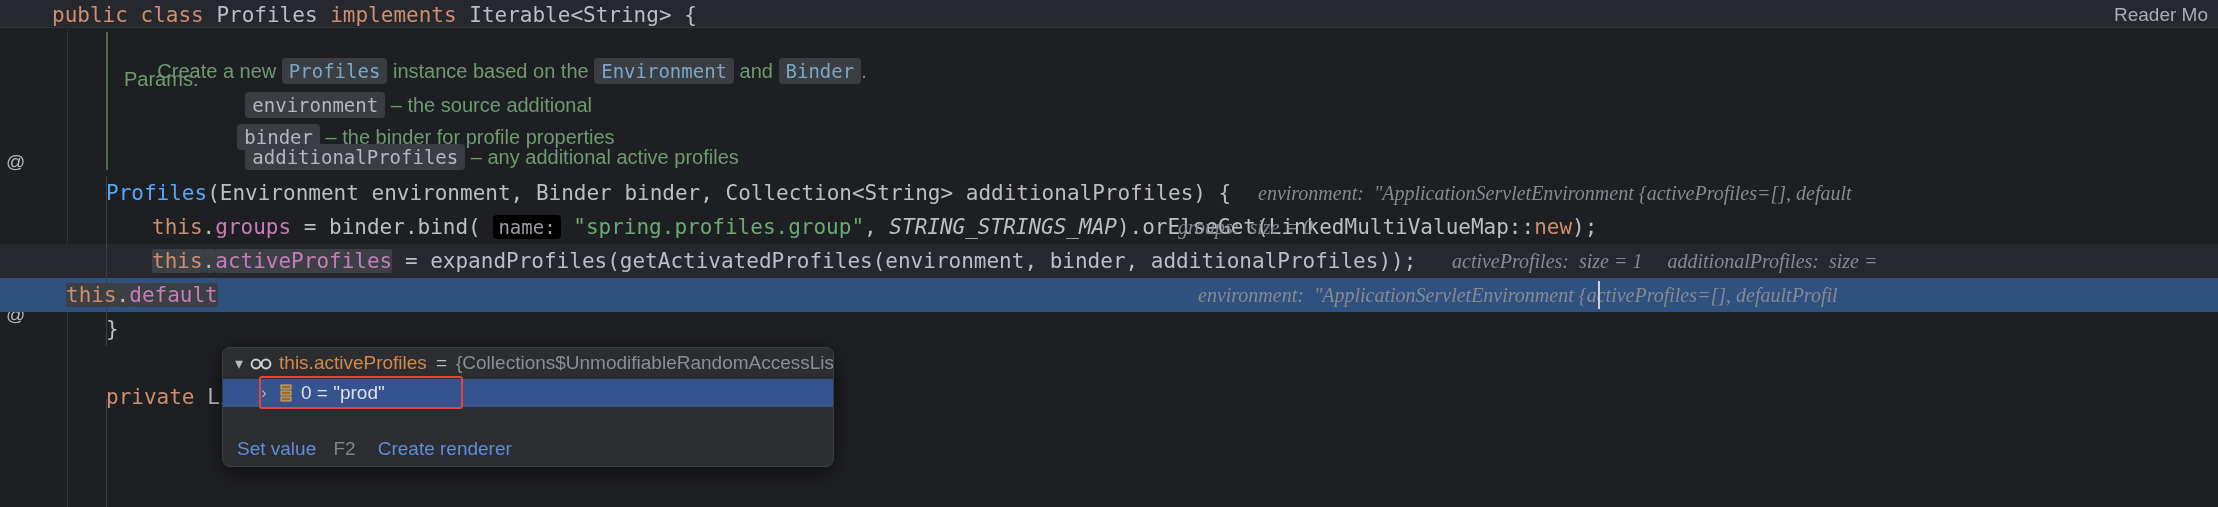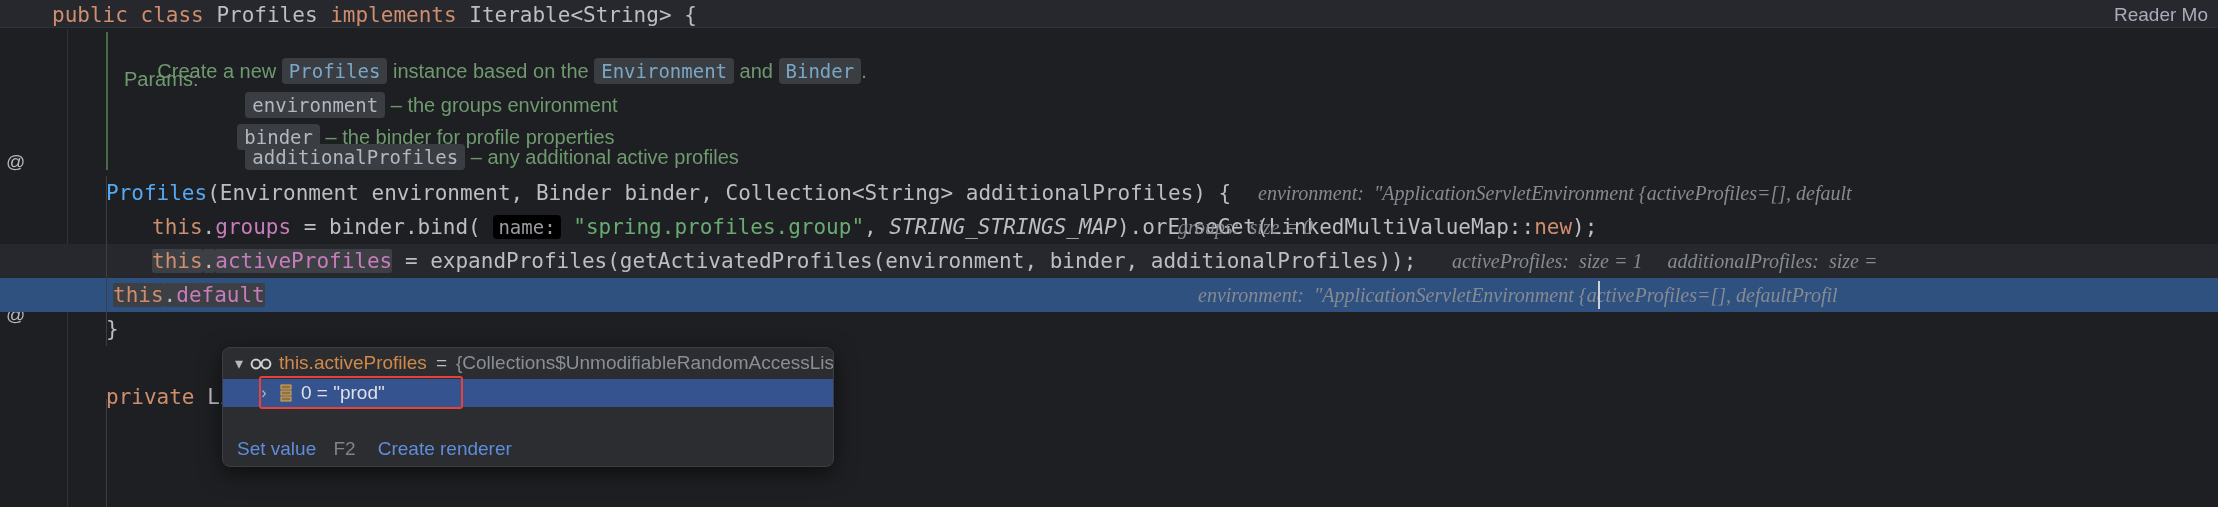--- a/index.html
+++ b/index.html
@@ -176,21 +176,21 @@
 
     <div class="doc-rail"></div>
 
     <div class="docline" style="left:124px; top:3px;">
       <span>Create a new </span><span class="doc-code cls">Profiles</span><span> instance based on the </span><span class="doc-code cls">Environment</span><span> and </span><span class="doc-code cls">Binder</span><span>.</span>
     </div>
 
     <div class="docline" style="left:124px; top:37px;">Params:</div>
 
     <div class="docline" style="left:212px; top:37px;">
-      <span class="doc-code">environment</span> <span>– the groups environment</span>
+      <span class="doc-code">environment</span> <span>– the source additional</span>
     </div>
     <div class="docline" style="left:204px; top:69px;">
       <span class="doc-code">binder</span> <span>– the binder for profile properties</span>
     </div>
     <div class="docline" style="left:212px; top:89px;text-align:right;">
       <span class="doc-code">additionalProfiles</span> <span>– any additional active profiles</span>
     </div>
 
     <div class="exec-line" style="top:249px;"></div>
     <div class="caret-line-bg" style="top:215px;"></div>
@@ -198,21 +198,21 @@
     <div class="indent-guide" style="left:106px; top:147px; height:170px;"></div>
     <div class="indent-guide" style="left:106px; top:370px; height:108px;"></div>
 
     <div id="code-host">
         <div class="line code-x" style="top: 147px;"><span class="fn">Profiles</span><span class="plain">(Environment environment, Binder binder, Collection&lt;String&gt; additionalProfiles) {</span></div>
         <div class="line hint" style="top: 147px; left: 1258px;">environment:  "ApplicationServletEnvironment {activeProfiles=[], default</div>
         <div class="line code-x" style="top: 181px; padding-left: 152px;"><span class="kw">this</span><span class="plain">.</span><span class="field">groups</span><span class="plain"> = binder.bind( </span><span class="param-hint">name:</span><span class="plain"> </span><span class="str">"spring.profiles.group"</span><span class="plain">, </span><span class="static">STRING_STRINGS_MAP</span><span class="plain">).orElseGet(LinkedMultiValueMap::</span><span class="kw">new</span><span class="plain">);</span></div>
         <div class="line hint" style="top: 181px; left: 1178px;">groups:  size = 0</div>
         <div class="line code-x" style="top: 215px; padding-left: 152px;"><span class="kw ident-hl">this</span><span class="plain ident-hl">.</span><span class="field ident-hl">activeProfiles</span><span class="plain"> = expandProfiles(getActivatedProfiles(environment, binder, additionalProfiles));</span></div>
         <div class="line hint" style="top: 215px; left: 1452px;">activeProfiles:  size = 1     additionalProfiles:  size =</div>
-        <div class="line code-x" style="top: 249px; padding-left: 113px;"><span class="kw ident-hl">this</span><span class="plain ident-hl">.</span><span class="field ident-hl">default</span></div>
+        <div class="line code-x" style="top: 249px; padding-left: 66px;"><span class="kw ident-hl">this</span><span class="plain ident-hl">.</span><span class="field ident-hl">default</span></div>
         <div class="line hint" style="top: 249px; left: 1198px;">environment:  "ApplicationServletEnvironment {activeProfiles=[], defaultProfil</div>
         <div class="line code-x" style="top: 283px;"><span class="plain">}</span></div>
         <div class="line code-x" style="top: 351px; padding-left: 106px;"><span class="kw">private </span><span class="plain">List&lt;Str</span></div>
       </div>
 
     <div class="caret" style="left:1598px; top:252px; height:28px;"></div>
 
     <div class="popup">
 
       <div class="popup-row-head">

